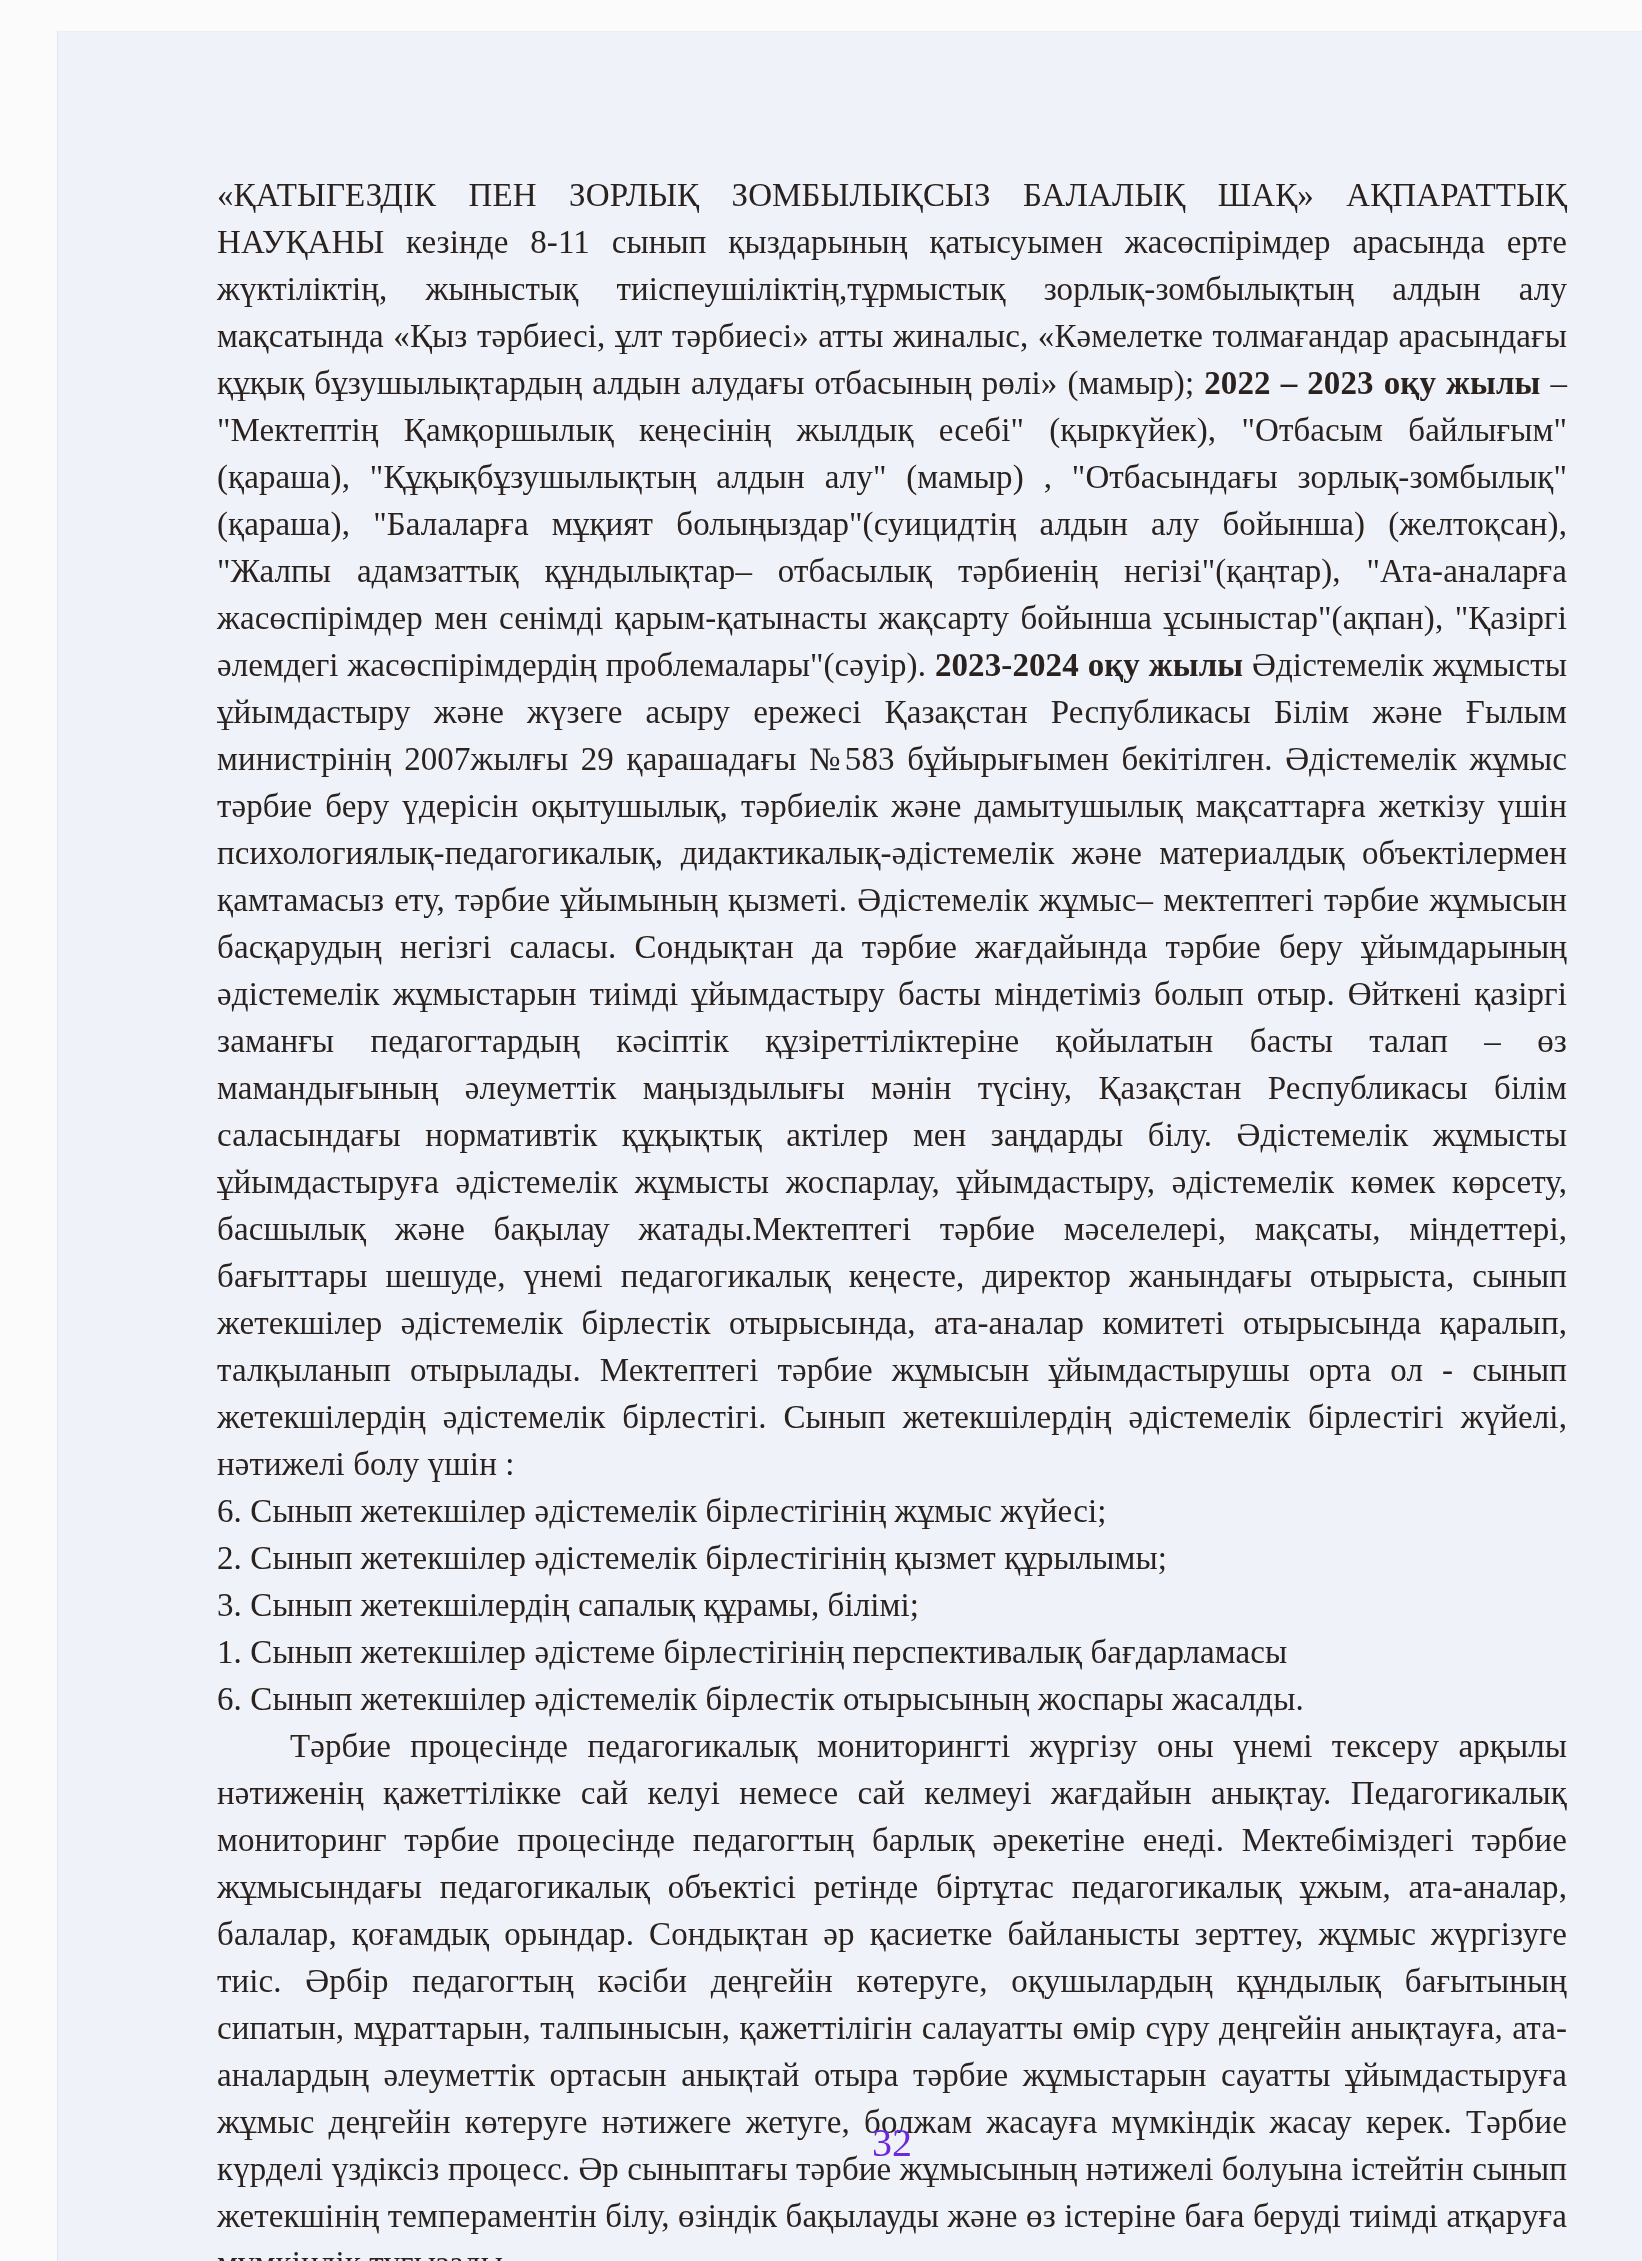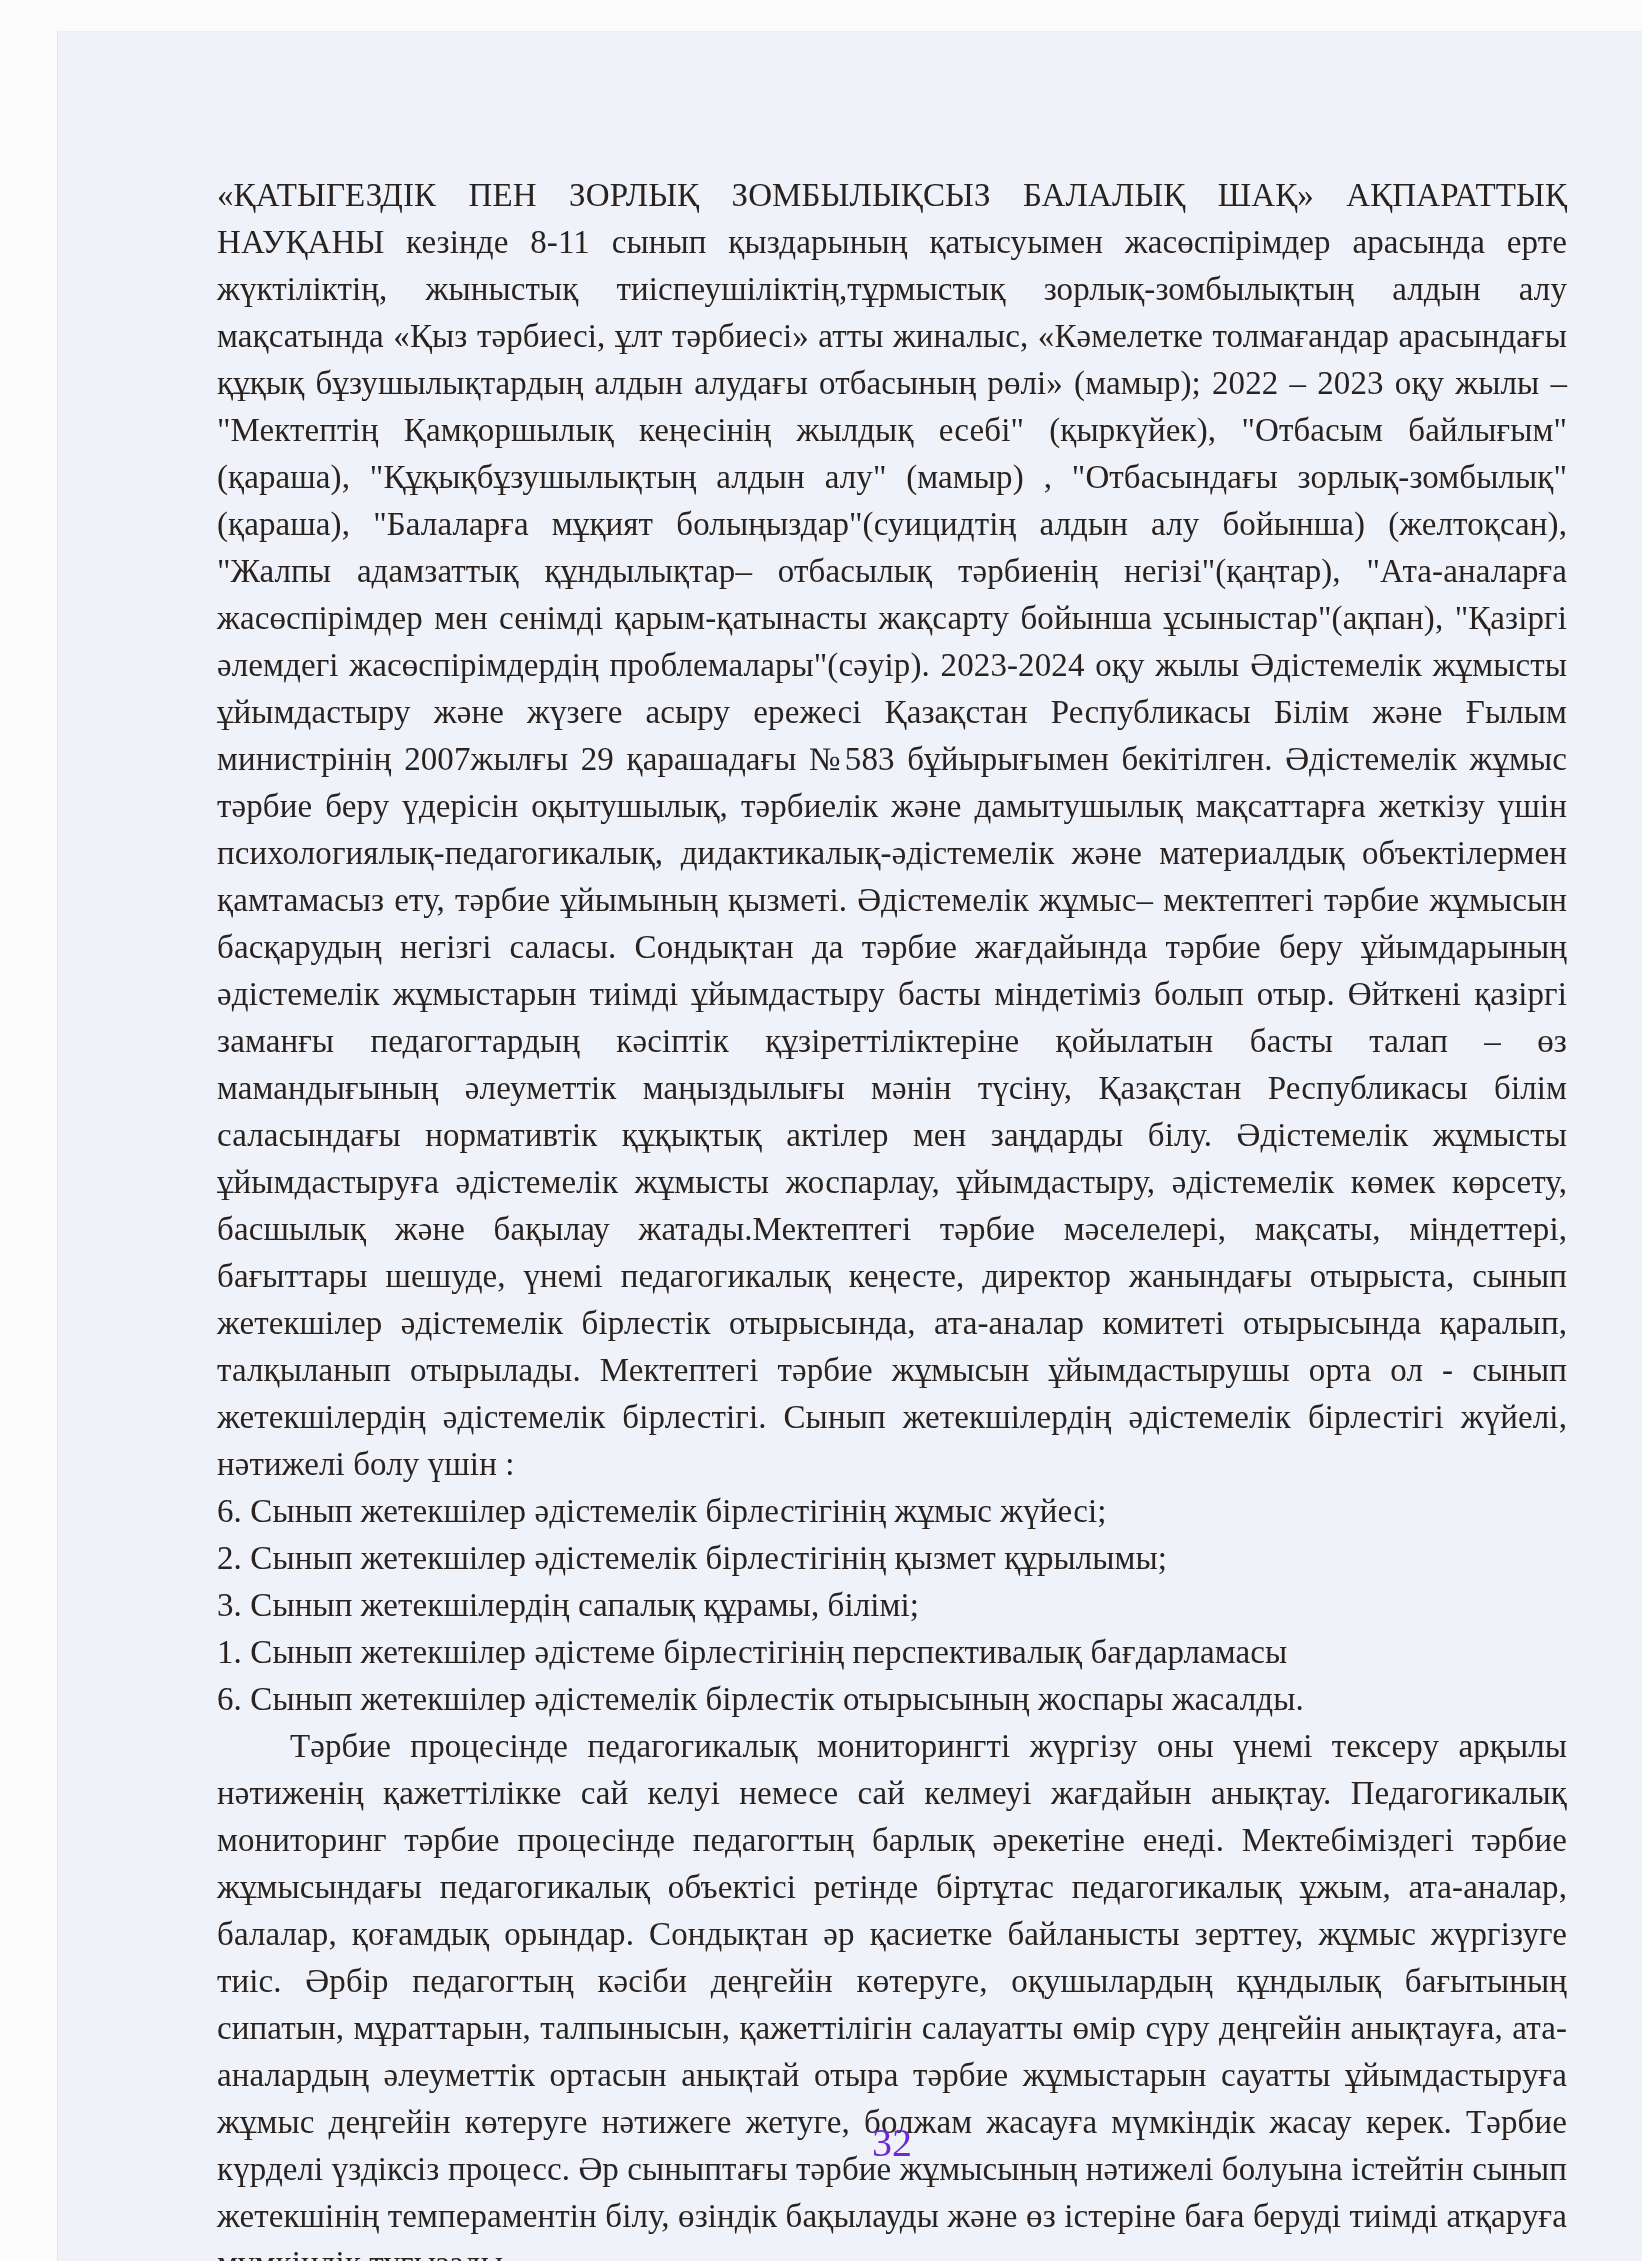--- a/index.html
+++ b/index.html
@@ -37,21 +37,21 @@
     letter-spacing: 0.1px;
   }
   .text-block p {
     margin: 0;
     padding: 0;
   }
   .text-block p.indent {
     text-indent: 73px;
   }
   .text-block b {
-    font-weight: normal;
+    font-weight: bold;
   }
   .page-number {
     position: absolute;
     left: 159px;
     width: 1350px;
     top: 2095px;
     text-align: center;
     color: #6d28d9;
     font-size: 40px;
     line-height: 32px;

